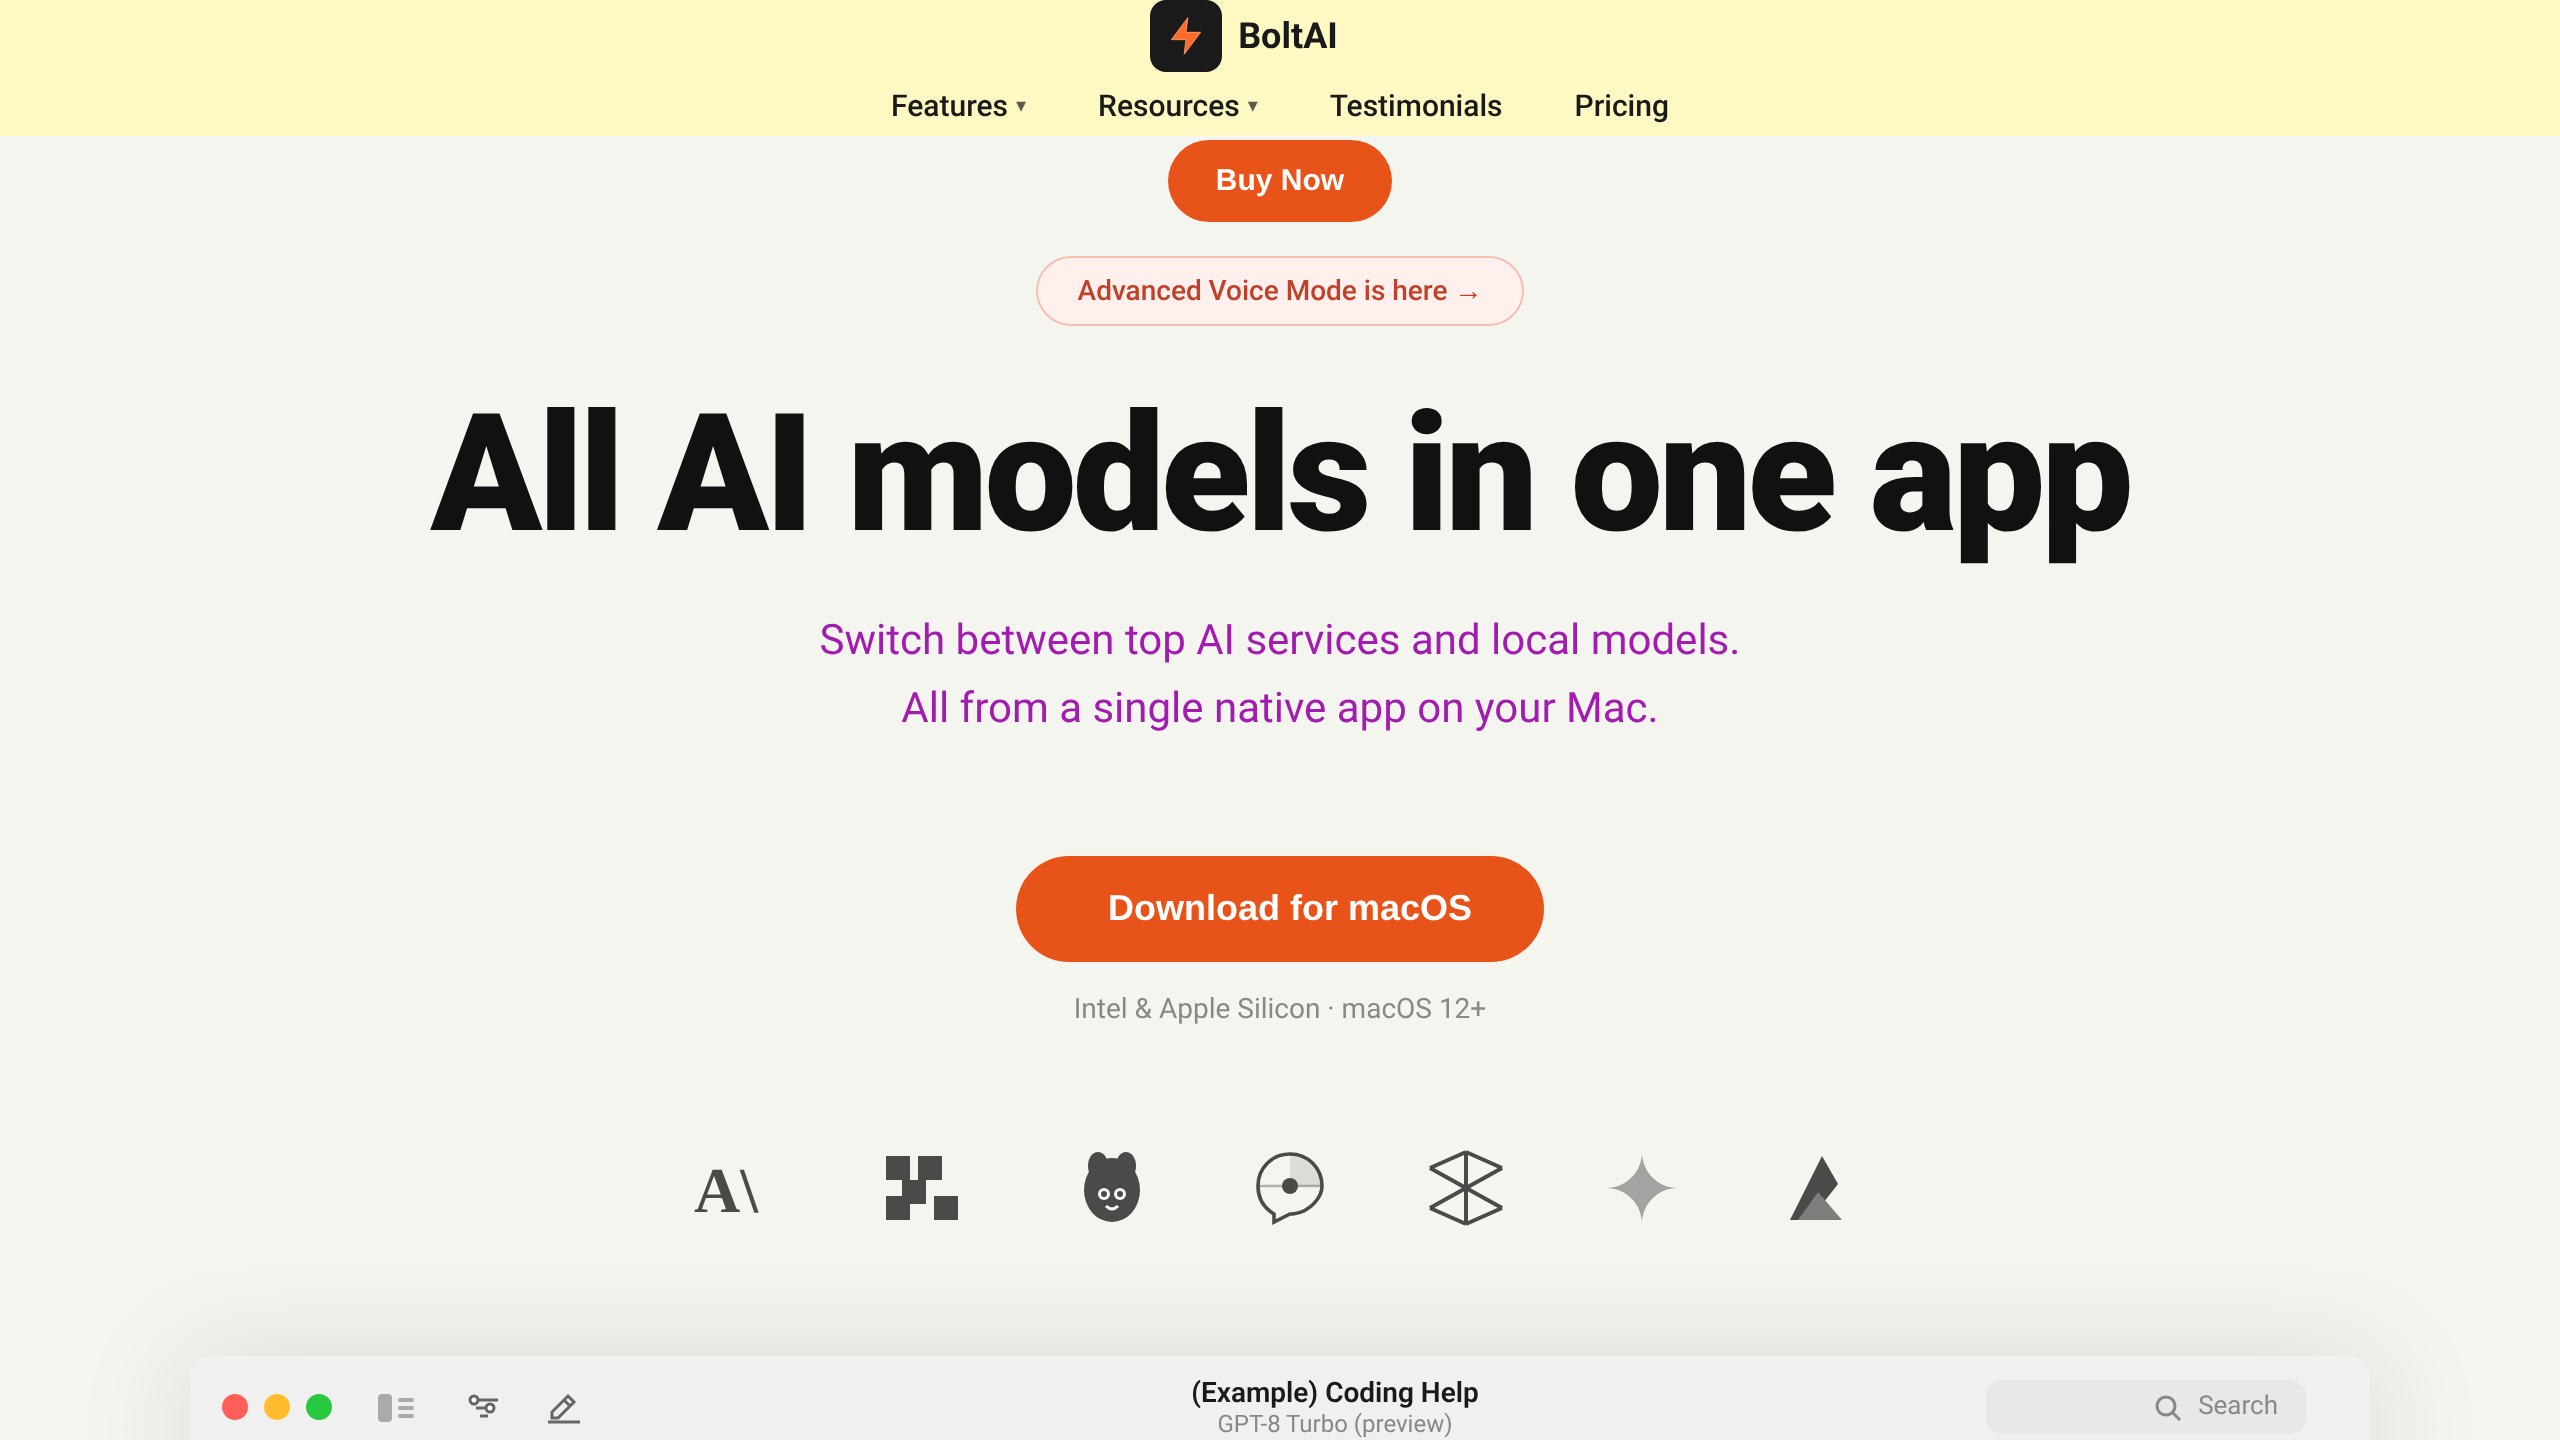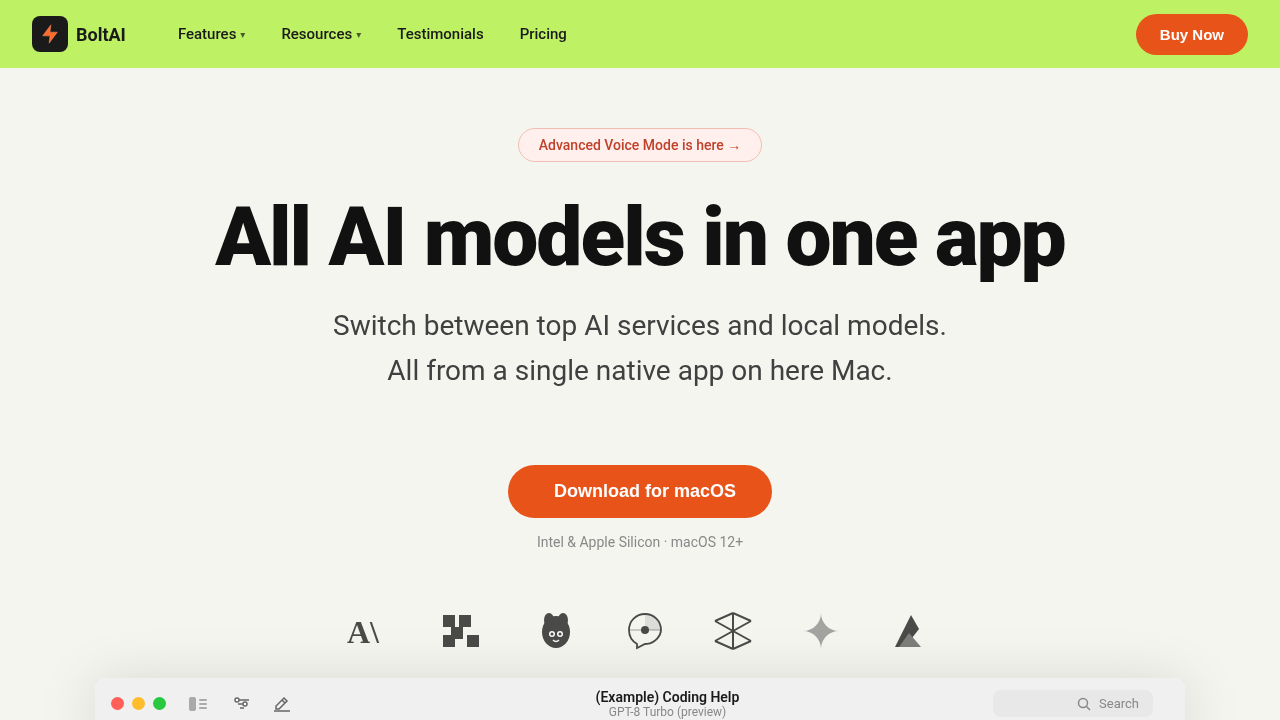--- a/index.html
+++ b/index.html
@@ -12,21 +12,22 @@
       overflow: hidden;
       position: relative;
     }
 
     
     nav {
       display: flex;
       align-items: center;
       padding: 0 32px;
       height: 68px;
-      background: #bef264;
+      background: #fef9c3;
+      flex-direction: column;
     }
 
     .nav-logo {
       display: flex;
       align-items: center;
       gap: 8px;
       margin-right: 36px;
     }
 
     .logo-icon {
@@ -114,24 +115,24 @@
       font-size: 82px;
       font-weight: 900;
       color: #111111;
       line-height: 1.05;
       letter-spacing: -2px;
       margin-bottom: 24px;
       max-width: 900px;
     }
 
     .hero-subtitle {
-      font-size: 28px;
-      color: #404040;
+      font-size: 21px;
+      color: #a21caf;
       line-height: 1.6;
-      margin-bottom: 71px;
+      margin-bottom: 56px;
     }
 
     .download-btn {
       display: inline-flex;
       align-items: center;
       gap: 10px;
       background: #e8531a;
       color: white;
       padding: 16px 36px;
       border-radius: 32px;
@@ -321,21 +322,21 @@
 
 <section class="hero">
   <div class="badge">
     <span>Advanced Voice Mode is here →</span>
   </div>
 
   <h1 class="hero-title">All AI models in one app</h1>
 
   <p class="hero-subtitle">
     <span>Switch between top AI services and local models.</span><br>
-    <span>All from a single native app on here Mac.</span>
+    <span>All from a single native app on your Mac.</span>
   </p>
 
   <button class="download-btn">
     <span class="apple-icon"></span>
     <span>Download for macOS</span>
   </button>
 
   <p class="compatibility-text">Intel &amp; Apple Silicon · macOS 12+</p>
 
   <div class="ai-logos">

